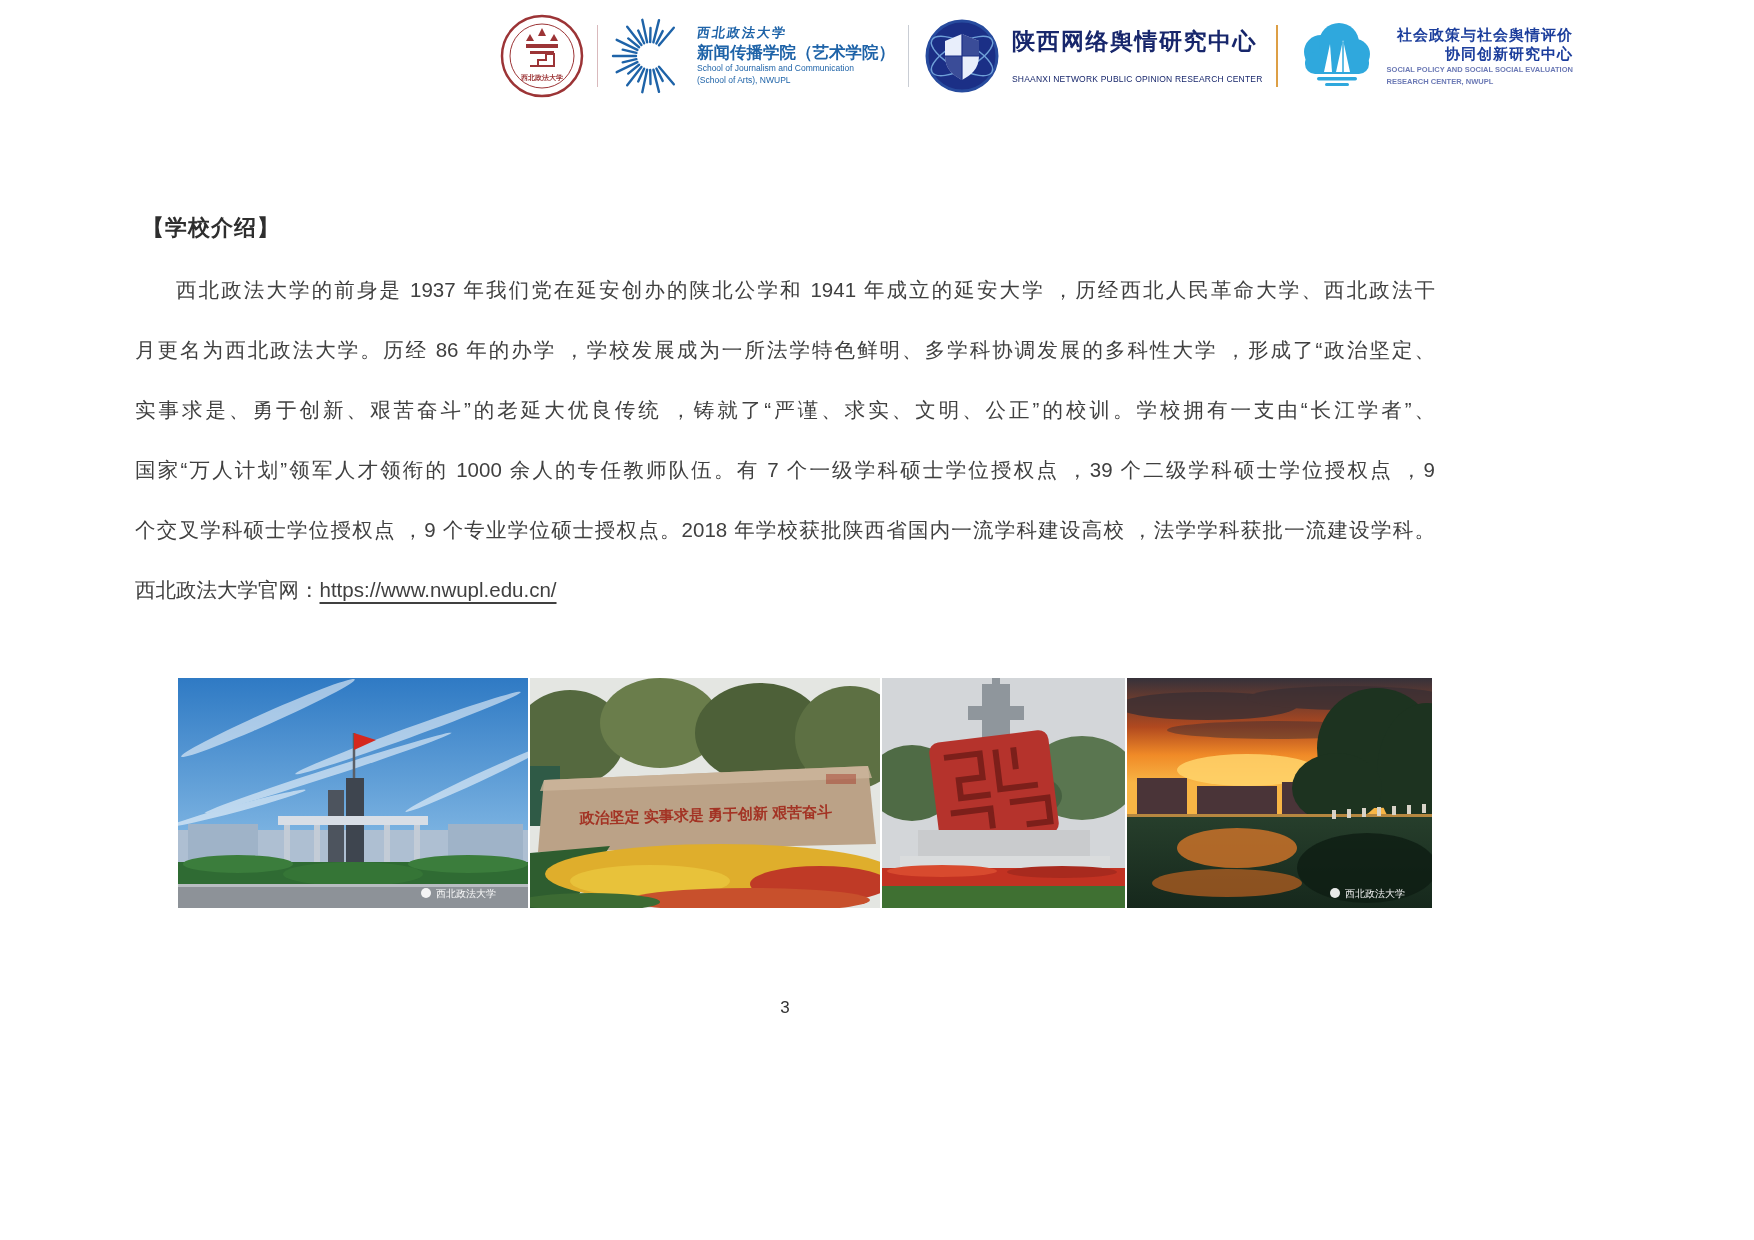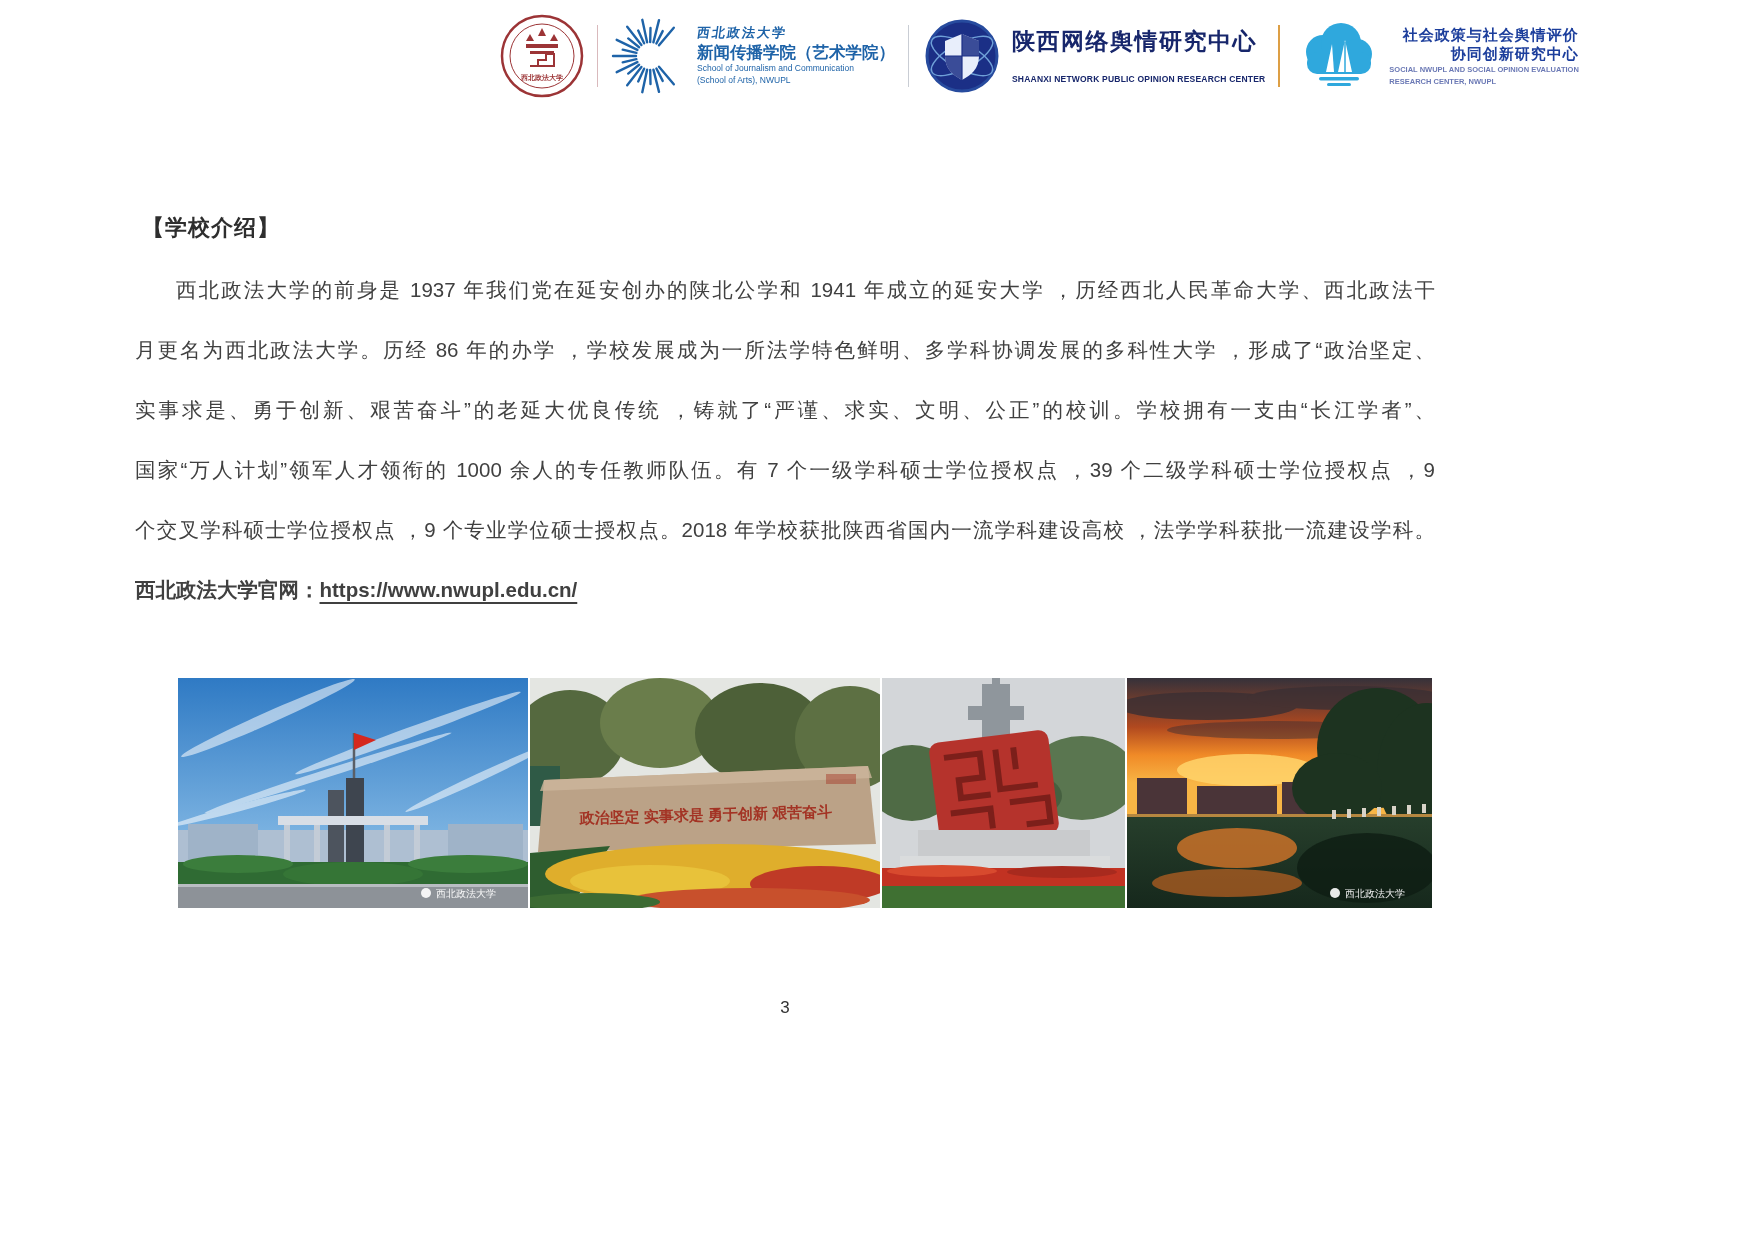--- a/index.html
+++ b/index.html
@@ -14,32 +14,32 @@
   .vdiv{width:1px;height:62px;margin:0 13px;}
   .vdiv.pink{background:#d9b9bc;}
   .vdiv.gray{background:#c9cdd4;}
   .vdiv.orange{background:#dd9f45;width:2px;}
   .jc-text{margin-left:8px;line-height:1.15;}
   .jc-callig{font-size:13px;font-weight:bold;color:#1e63a8;transform:skewX(-8deg);letter-spacing:2px;}
   .jc-title{font-size:16.5px;font-weight:bold;color:#1e63a8;margin-top:2px;}
   .jc-en{font-size:8.5px;color:#1e63a8;margin-top:2px;}
   .op-text{margin-left:10px;line-height:1.2;}
   .op-title{font-size:23px;font-weight:bold;color:#17266b;letter-spacing:1.5px;}
-  .op-en{font-size:8.5px;font-weight:bold;color:#17266b;margin-top:19px;letter-spacing:.2px;}
+  .op-en{font-size:8.5px;font-weight:normal;color:#17266b;margin-top:19px;letter-spacing:.2px;}
   .sp-text{margin-left:8px;line-height:1.25;}
   .sp-line{font-size:15px;font-weight:bold;color:#1c3e9c;letter-spacing:1px;text-align:right;}
   .sp-en{font-size:7.5px;font-weight:bold;color:#6b79b5;margin-top:2px;}
   
   .sec-title{position:absolute;left:142px;top:213px;font-size:22px;font-weight:bold;color:#2e2e2e;letter-spacing:1px;}
   
   .para{position:absolute;left:135px;top:260px;width:1300px;}
   .pline{height:60px;line-height:60px;font-size:20.5px;color:#404040;
          text-align:justify;text-align-last:justify;overflow:hidden;}
   .pline.first{text-indent:2em;}
-  .pline.site{text-align:right;text-align-last:left;font-weight:bold;}
+  .pline.site{text-align:right;text-align-last:left;}
   .url{text-decoration:underline;text-underline-offset:5px;}
   
   .photos{position:absolute;left:178px;top:678px;display:flex;gap:2px;}
   .photos svg{display:block;}
   .wm{font-size:10px;fill:#ffffff;opacity:.92;}
   
   .pagenum{position:absolute;left:135px;top:998px;width:1300px;text-align:center;
            font-size:17px;color:#333333;}
 </style>
 </head>
@@ -131,21 +131,21 @@
         <polygon points="33,56 39,28 41,56" fill="#ffffff"></polygon>
         <polygon points="45,56 52,24 59,56" fill="#ffffff"></polygon>
         <line x1="52" y1="26" x2="52" y2="56" stroke="#2fa8dd" stroke-width="1.5"></line>
         <rect x="26" y="61" width="40" height="3.5" rx="1.7" fill="#2fa8dd"></rect>
         <rect x="34" y="67" width="24" height="3" rx="1.5" fill="#2fa8dd"></rect>
       </g>
     </svg>
     <div class="sp-text">
       <div class="sp-line">社会政策与社会舆情评价</div>
       <div class="sp-line">协同创新研究中心</div>
-      <div class="sp-en">SOCIAL NWUPL AND SOCIAL OPINION EVALUATION</div>
+      <div class="sp-en">SOCIAL POLICY AND SOCIAL SOCIAL EVALUATION</div>
       <div class="sp-en">RESEARCH CENTER, NWUPL</div>
     </div>
   </div>
 </div>
 
 <div class="sec-title">【学校介绍】</div>
 
 <div class="para">
   <div class="pline first">西北政法大学的前身是 1937 年我们党在延安创办的陕北公学和 1941 年成立的延安大学 ，历经西北人民革命大学、西北政法干</div>
   <div class="pline">月更名为西北政法大学。历经 86 年的办学 ，学校发展成为一所法学特色鲜明、多学科协调发展的多科性大学 ，形成了“政治坚定、</div>

